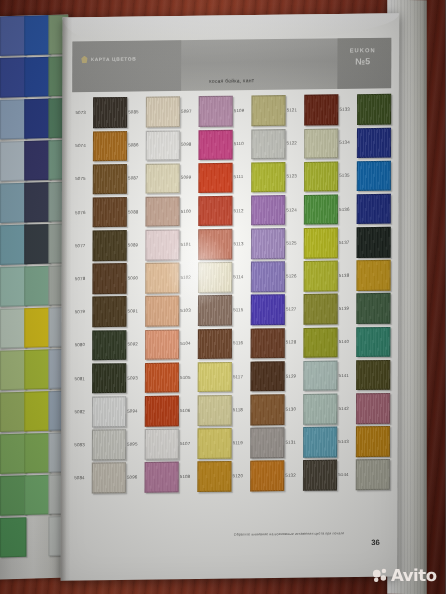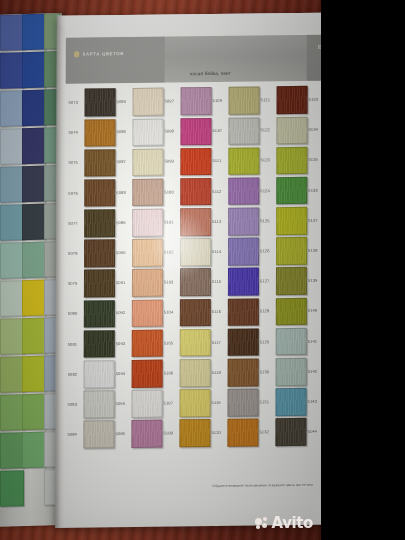--- a/index.html
+++ b/index.html
@@ -1,18 +1,18 @@
 <!DOCTYPE html>
 <html><head>
 <meta charset="utf-8">
 <style>
   html,body{margin:0;padding:0;background:#000;}
   body{width:405px;height:540px;overflow:hidden;font-family:"Liberation Sans",sans-serif;}
 
-  #scene{position:relative;width:321px;height:540px;overflow:hidden;
+  #scene{position:relative;width:405px;height:540px;overflow:hidden;
     background:linear-gradient(100deg,#6d2316 0%,#8a3320 18%,#a14128 38%,#8e3522 58%,#722517 78%,#5d1d12 100%);}
 
   
   .grain{position:absolute;inset:0;pointer-events:none;
     background:repeating-linear-gradient(96deg,rgba(0,0,0,.16) 0px,rgba(0,0,0,0) 3px,rgba(255,255,255,.05) 6px,rgba(0,0,0,.10) 11px);}
 
   
   #left-block{position:absolute;left:-4px;top:14px;width:66px;height:512px;
     background:linear-gradient(90deg,#cfcfcb 0%,#e6e6e2 22%,#f2f2ee 52%,#dcdcd6 82%,#b9b9b2 100%);
     transform:skewY(-1.6deg);box-shadow:2px 0 6px rgba(0,0,0,.45);overflow:hidden;}

